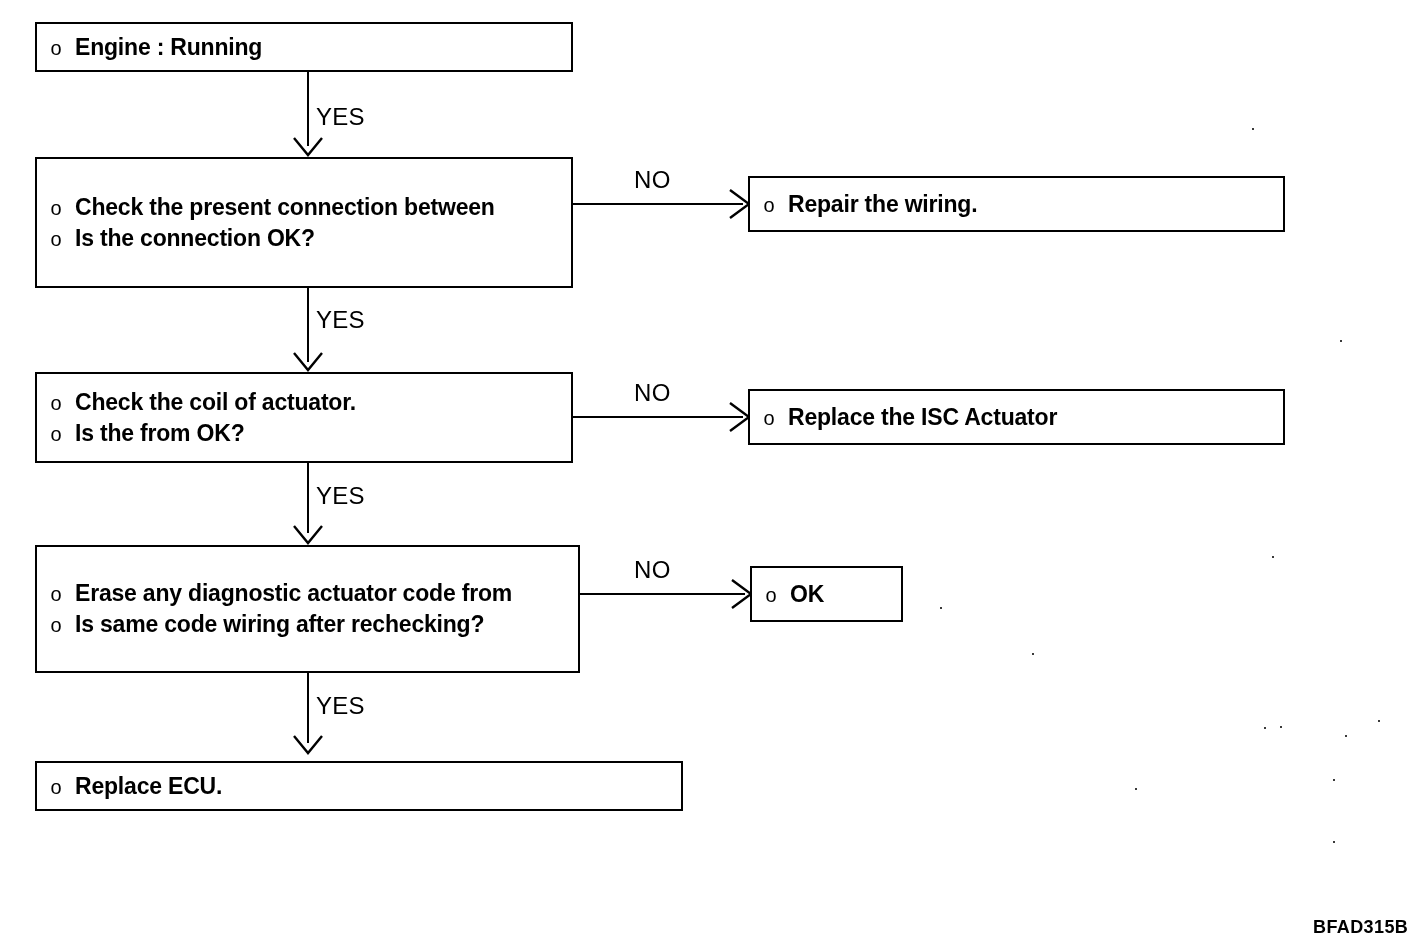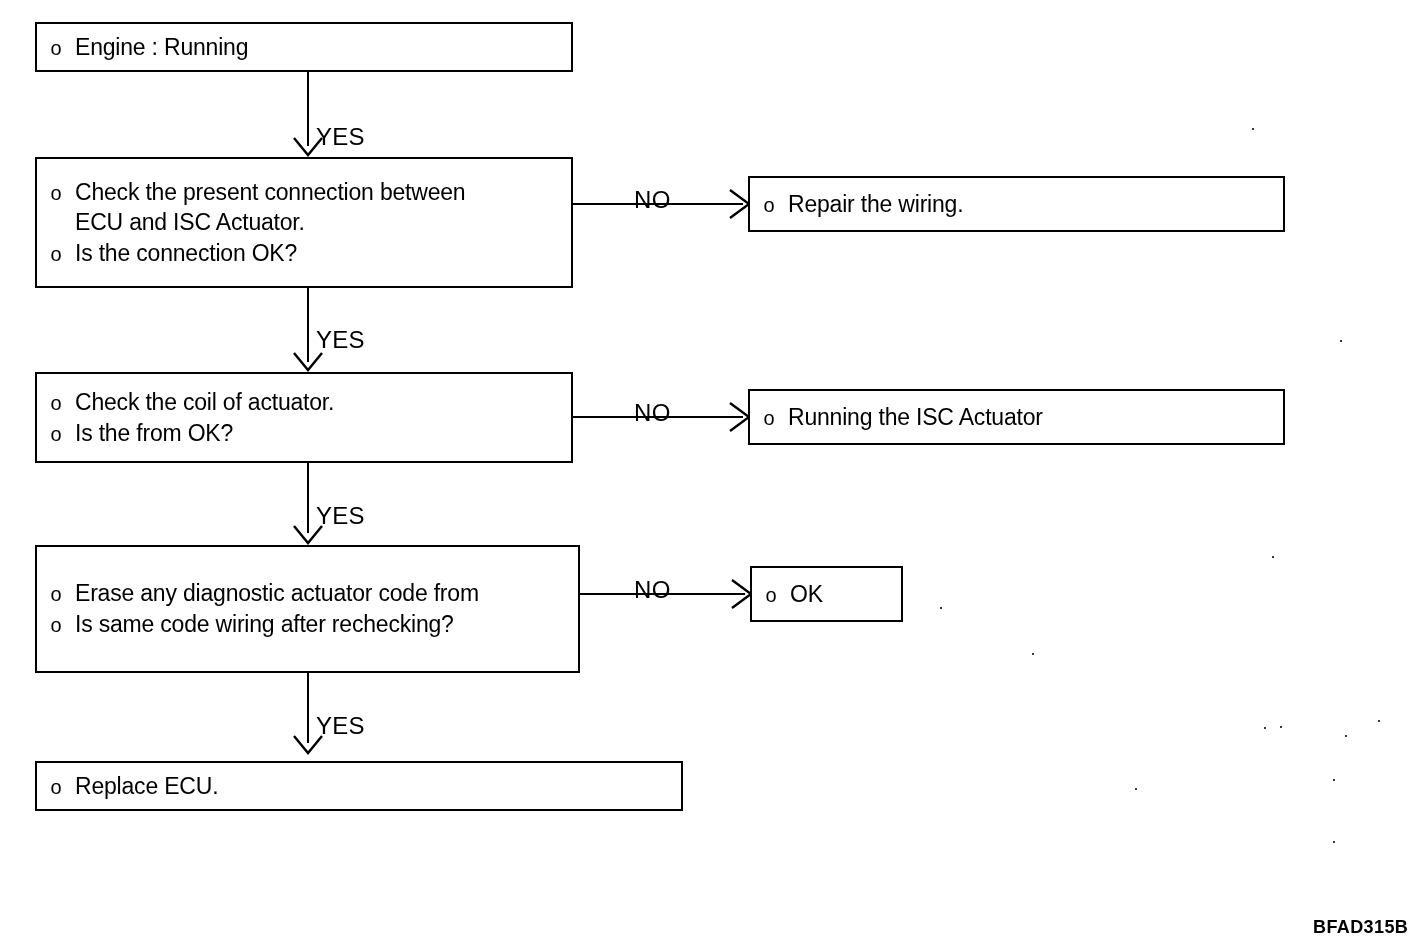--- a/index.html
+++ b/index.html
@@ -43,20 +43,21 @@
     text-align: center;
     font-size: 20px;
     line-height: 1.33;
   }
   .bullet-blank {
     width: 38px;
     flex: 0 0 38px;
   }
   .node-text {
     flex: 1 1 auto;
+    font-weight: bold;
   }
 
   
   .vline {
     position: absolute;
     width: 2px;
     background: #000000;
   }
   .hline {
     position: absolute;
@@ -77,21 +78,20 @@
   }
   .arrow-down svg, .arrow-right svg { display: block; }
 
   
   .edge-label {
     position: absolute;
     font-size: 24px;
     line-height: 1;
     letter-spacing: 0.3px;
     white-space: nowrap;
-    margin-top: 20px;
   }
 
   
   .fig-ref {
     position: absolute;
     font-size: 18px;
     letter-spacing: 0.4px;
     font-weight: 700;
     white-space: nowrap;
   }
@@ -123,24 +123,20 @@
     </svg>
   </div>
   <div class="edge-label" style="left:316px; top:105px;">YES</div>
 
   <div class="node" style="left:35px; top:157px; width:538px; height:131px; padding-left:0;">
     <div class="node-line">
       <span class="bullet">o</span>
       <span class="node-text">Check the present connection between</span>
     </div>
     <div class="node-line">
-      <span class="bullet-blank"></span>
-      <span class="node-text">ECU and ISC Actuator.</span>
-    </div>
-    <div class="node-line">
       <span class="bullet">o</span>
       <span class="node-text">Is the connection OK?</span>
     </div>
   </div>
 
   <div class="hline" style="left:573px; top:203px; width:170px;"></div>
   <div class="arrow-right" style="left:729px; top:189px;">
     <svg width="22" height="30" viewBox="0 0 22 30">
       <path d="M1 1 L20 15 L1 29" fill="none" stroke="#000" stroke-width="2.4"></path>
     </svg>
@@ -177,21 +173,21 @@
   <div class="arrow-right" style="left:729px; top:402px;">
     <svg width="22" height="30" viewBox="0 0 22 30">
       <path d="M1 1 L20 15 L1 29" fill="none" stroke="#000" stroke-width="2.4"></path>
     </svg>
   </div>
   <div class="edge-label" style="left:634px; top:381px;">NO</div>
 
   <div class="node" style="left:748px; top:389px; width:537px; height:56px;">
     <div class="node-line">
       <span class="bullet">o</span>
-      <span class="node-text">Running the ISC Actuator</span>
+      <span class="node-text">Replace the ISC Actuator</span>
     </div>
   </div>
 
   <div class="vline" style="left:307px; top:463px; height:70px;"></div>
   <div class="arrow-down" style="left:293px; top:525px;">
     <svg width="30" height="20" viewBox="0 0 30 20">
       <path d="M1 1 L15 18 L29 1" fill="none" stroke="#000" stroke-width="2.4"></path>
     </svg>
   </div>
   <div class="edge-label" style="left:316px; top:484px;">YES</div>

